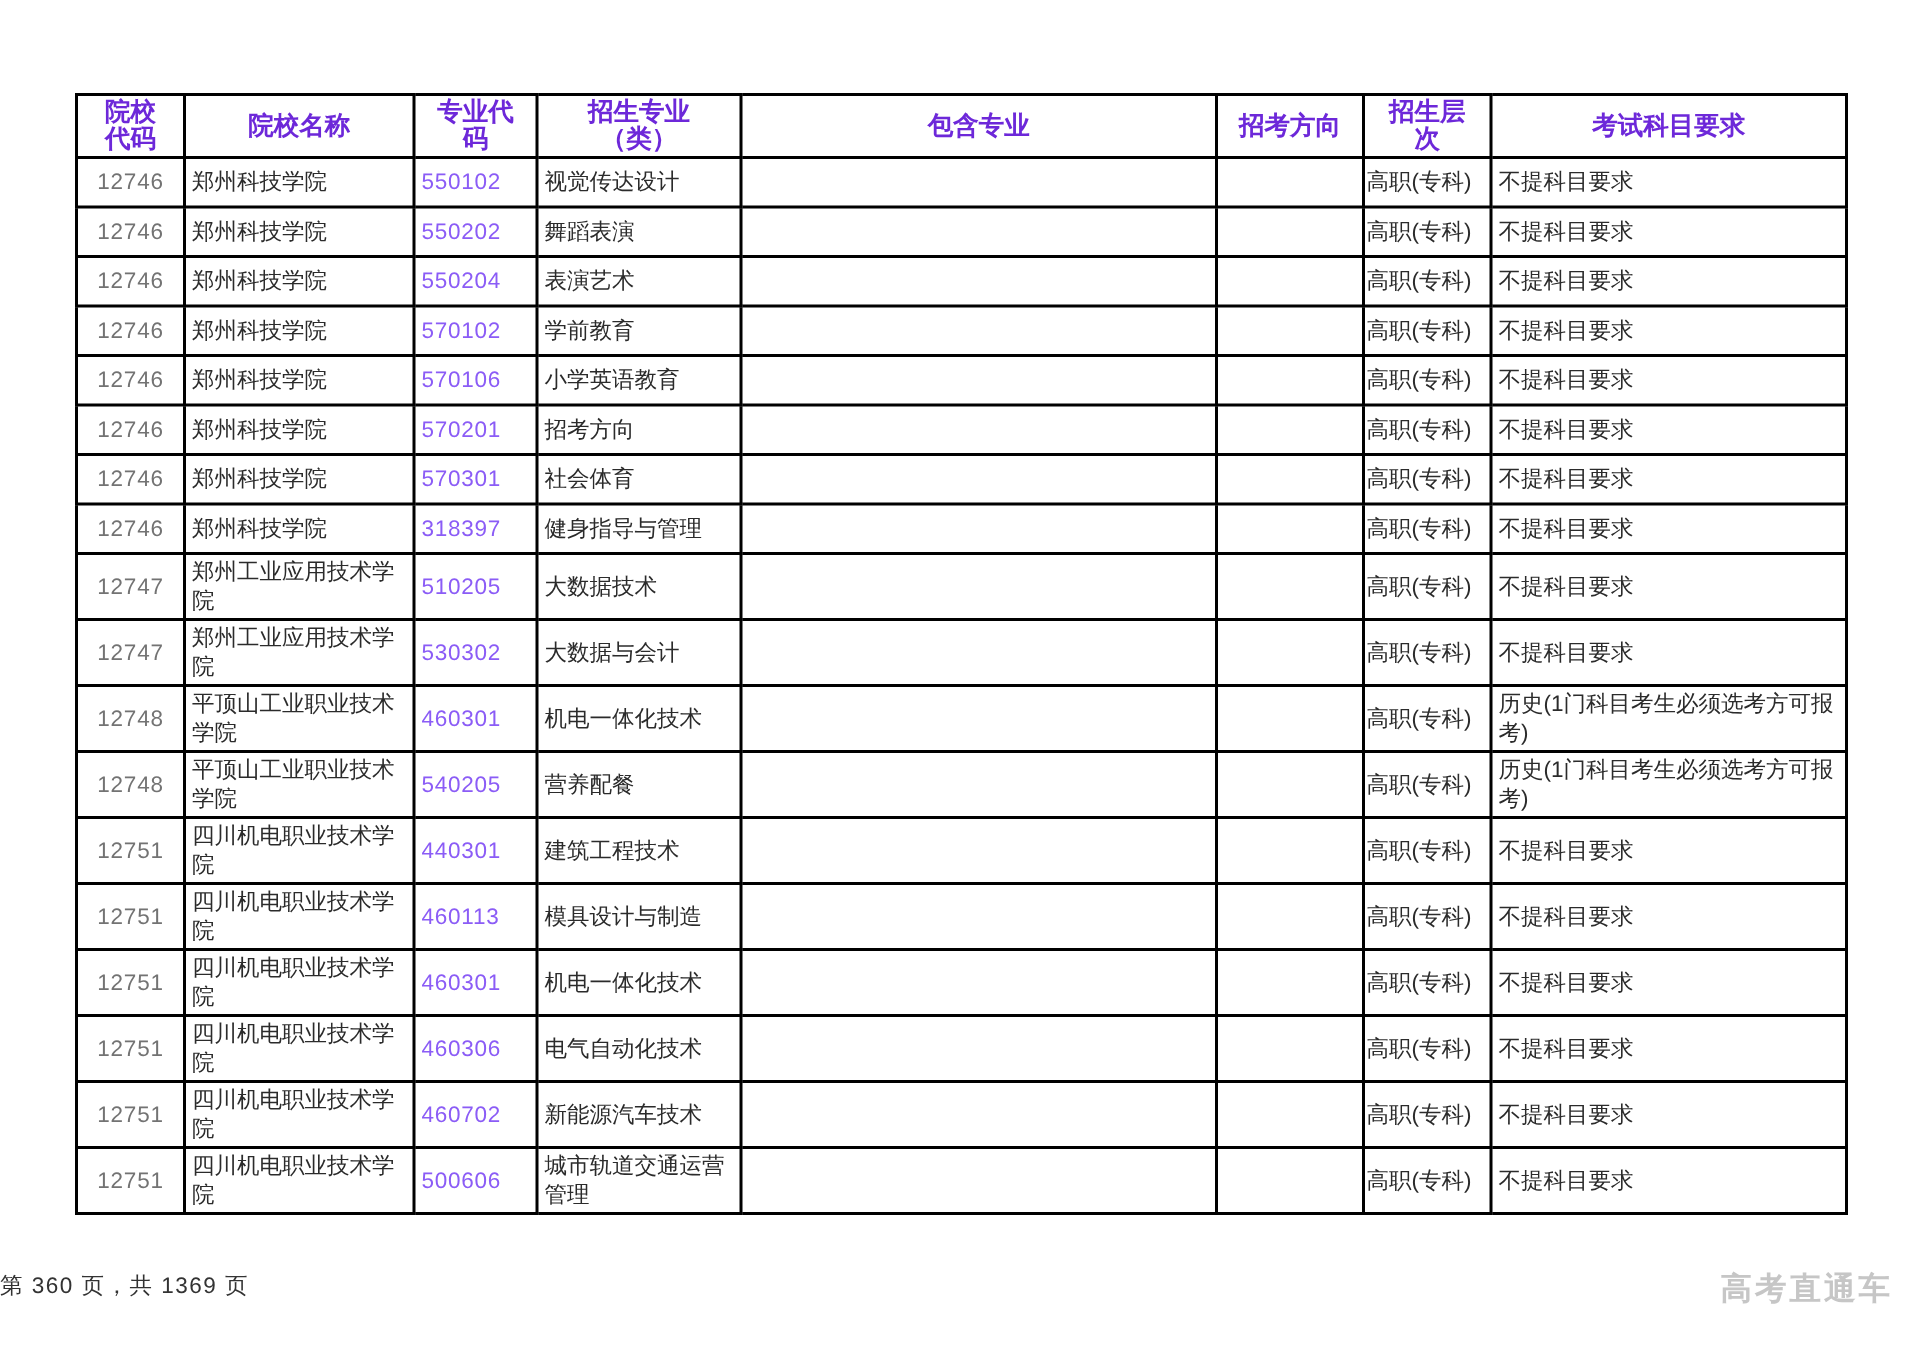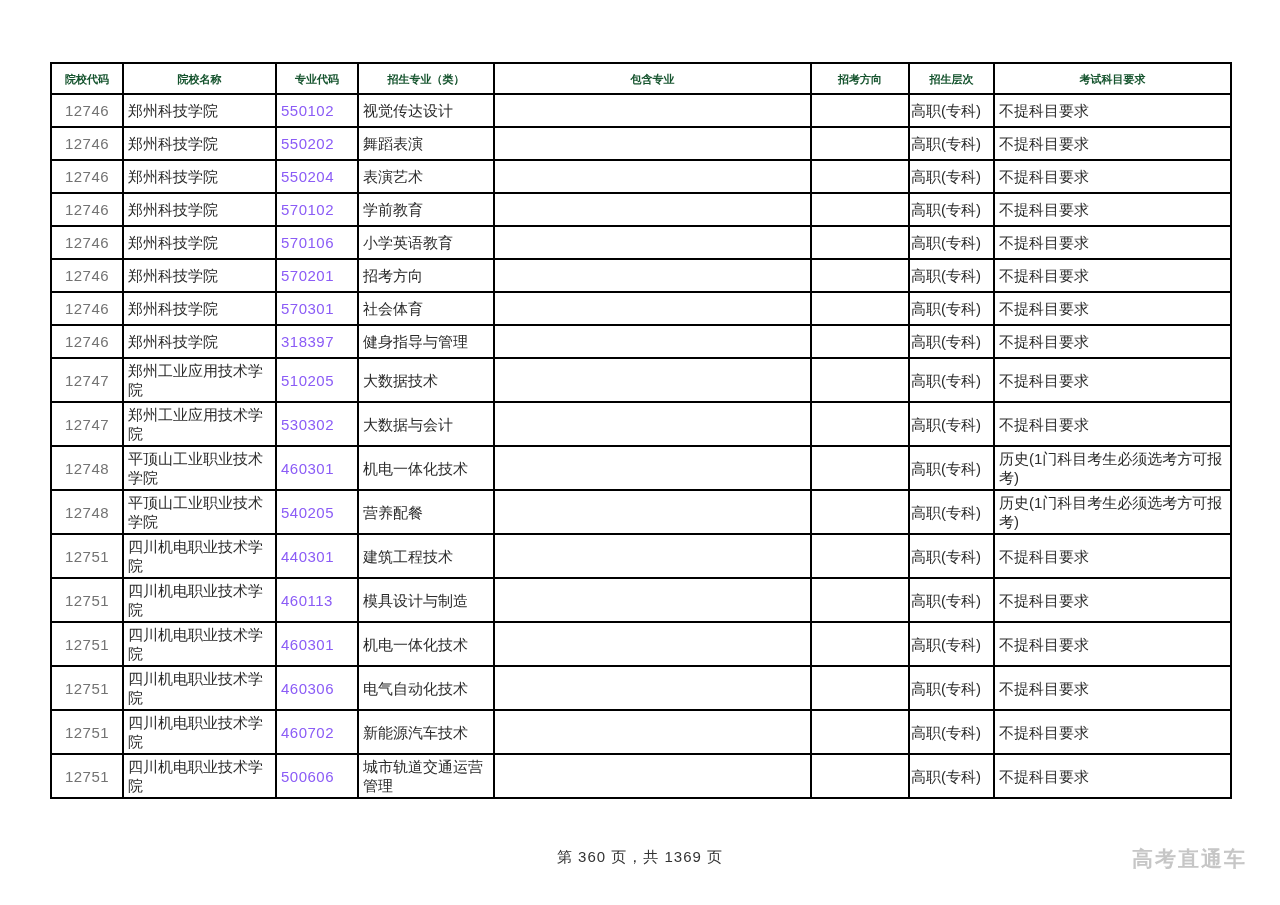--- a/index.html
+++ b/index.html
@@ -24,24 +24,24 @@
   }
   table.admissions th,
   table.admissions td {
     border:2px solid #000;
     vertical-align:middle;
     overflow:hidden;
     word-break:break-all;
   }
   table.admissions th {
     height:31px;
-    font-size:11px;
+    font-size:17px;
     font-weight:bold;
     text-align:center;
-    color:#14532d;
+    color:#6d28d9;
     padding:2px 12px;
     line-height:18px;
   }
   table.admissions td {
     height:33px;
     font-size:15px;
     line-height:19px;
     padding:2px 4px;
     text-align:left;
     color:#2b2b2b;
@@ -58,29 +58,29 @@
 
   
   table.admissions tbody td:nth-child(1) { text-align:center; color:#737373; letter-spacing:0.5px; }
   table.admissions tbody td:nth-child(3) { color:#8b5cf6; letter-spacing:0.5px;margin-top:28px; }
   table.admissions tbody td:nth-child(7) { padding:2px 1px; white-space:nowrap;margin-left:16px; }
 
   .page-footer {
     position:absolute;
     left:0; right:0;
     top:848px;
-    text-align:center;
+    text-align:left;
     font-size:15px;
     color:#333;
     letter-spacing:1px;
   }
 
   .watermark {
     position:absolute;
-    right:33px;
+    right:18px;
     top:845px;
     font-size:21px;
     font-weight:bold;
     color:#c6c6c6;
     letter-spacing:2px;
   }
 </style>
 </head>
 <body>
 

